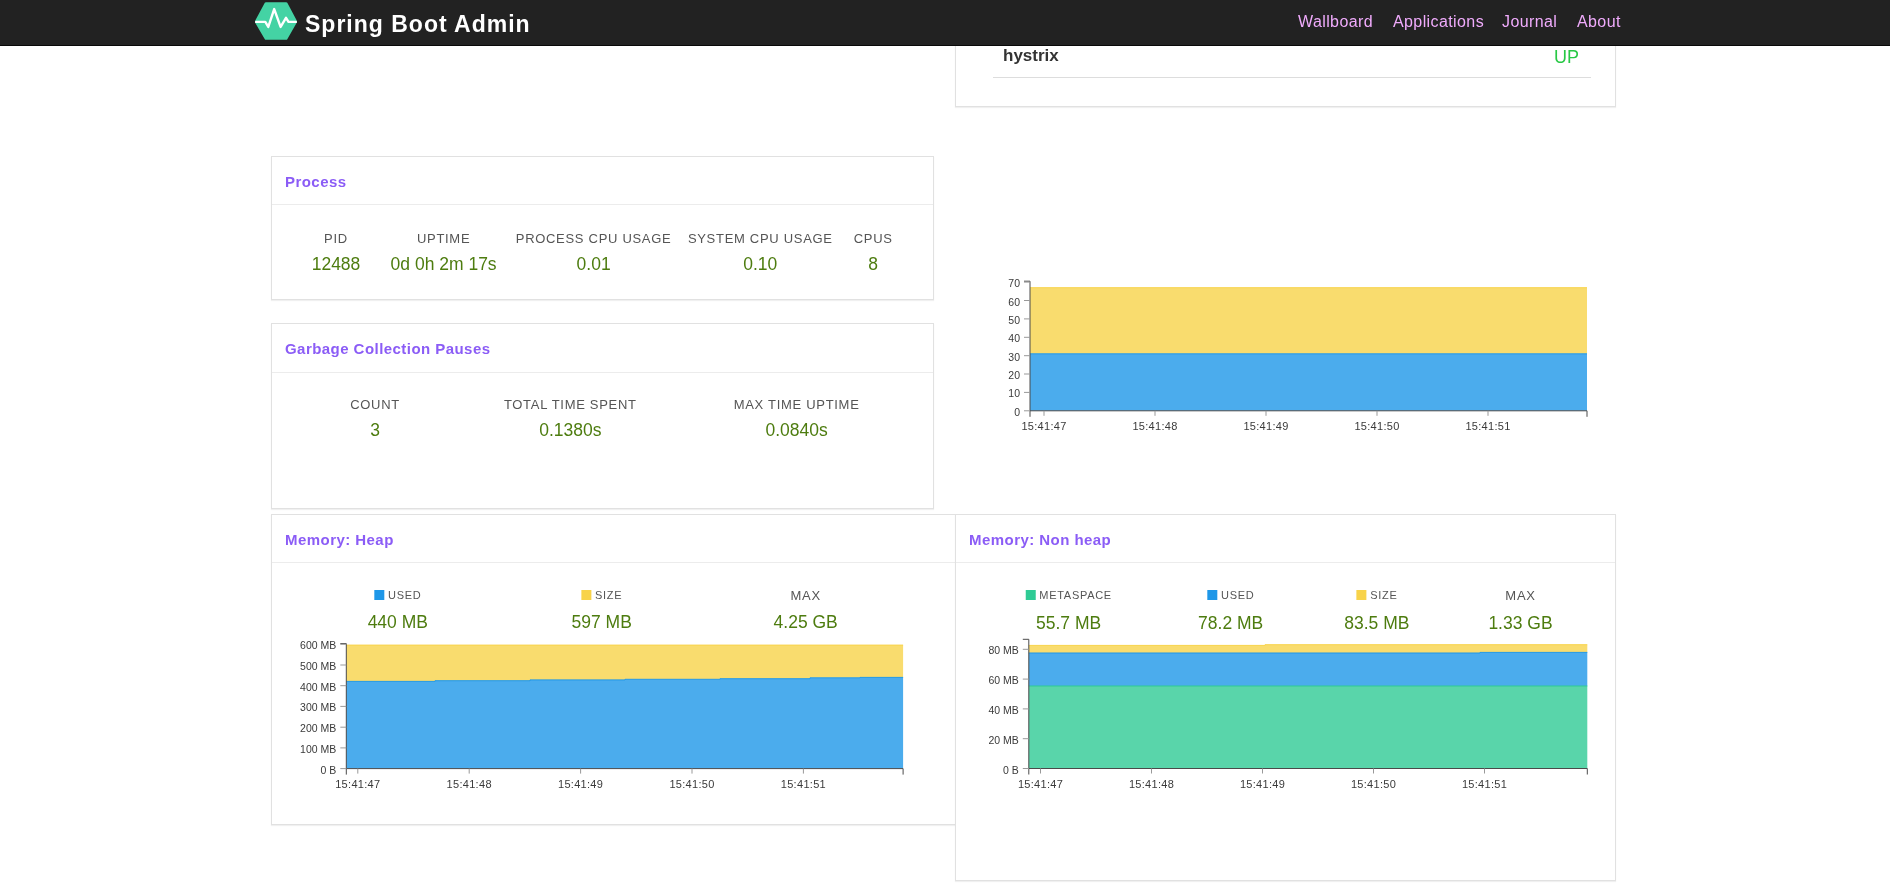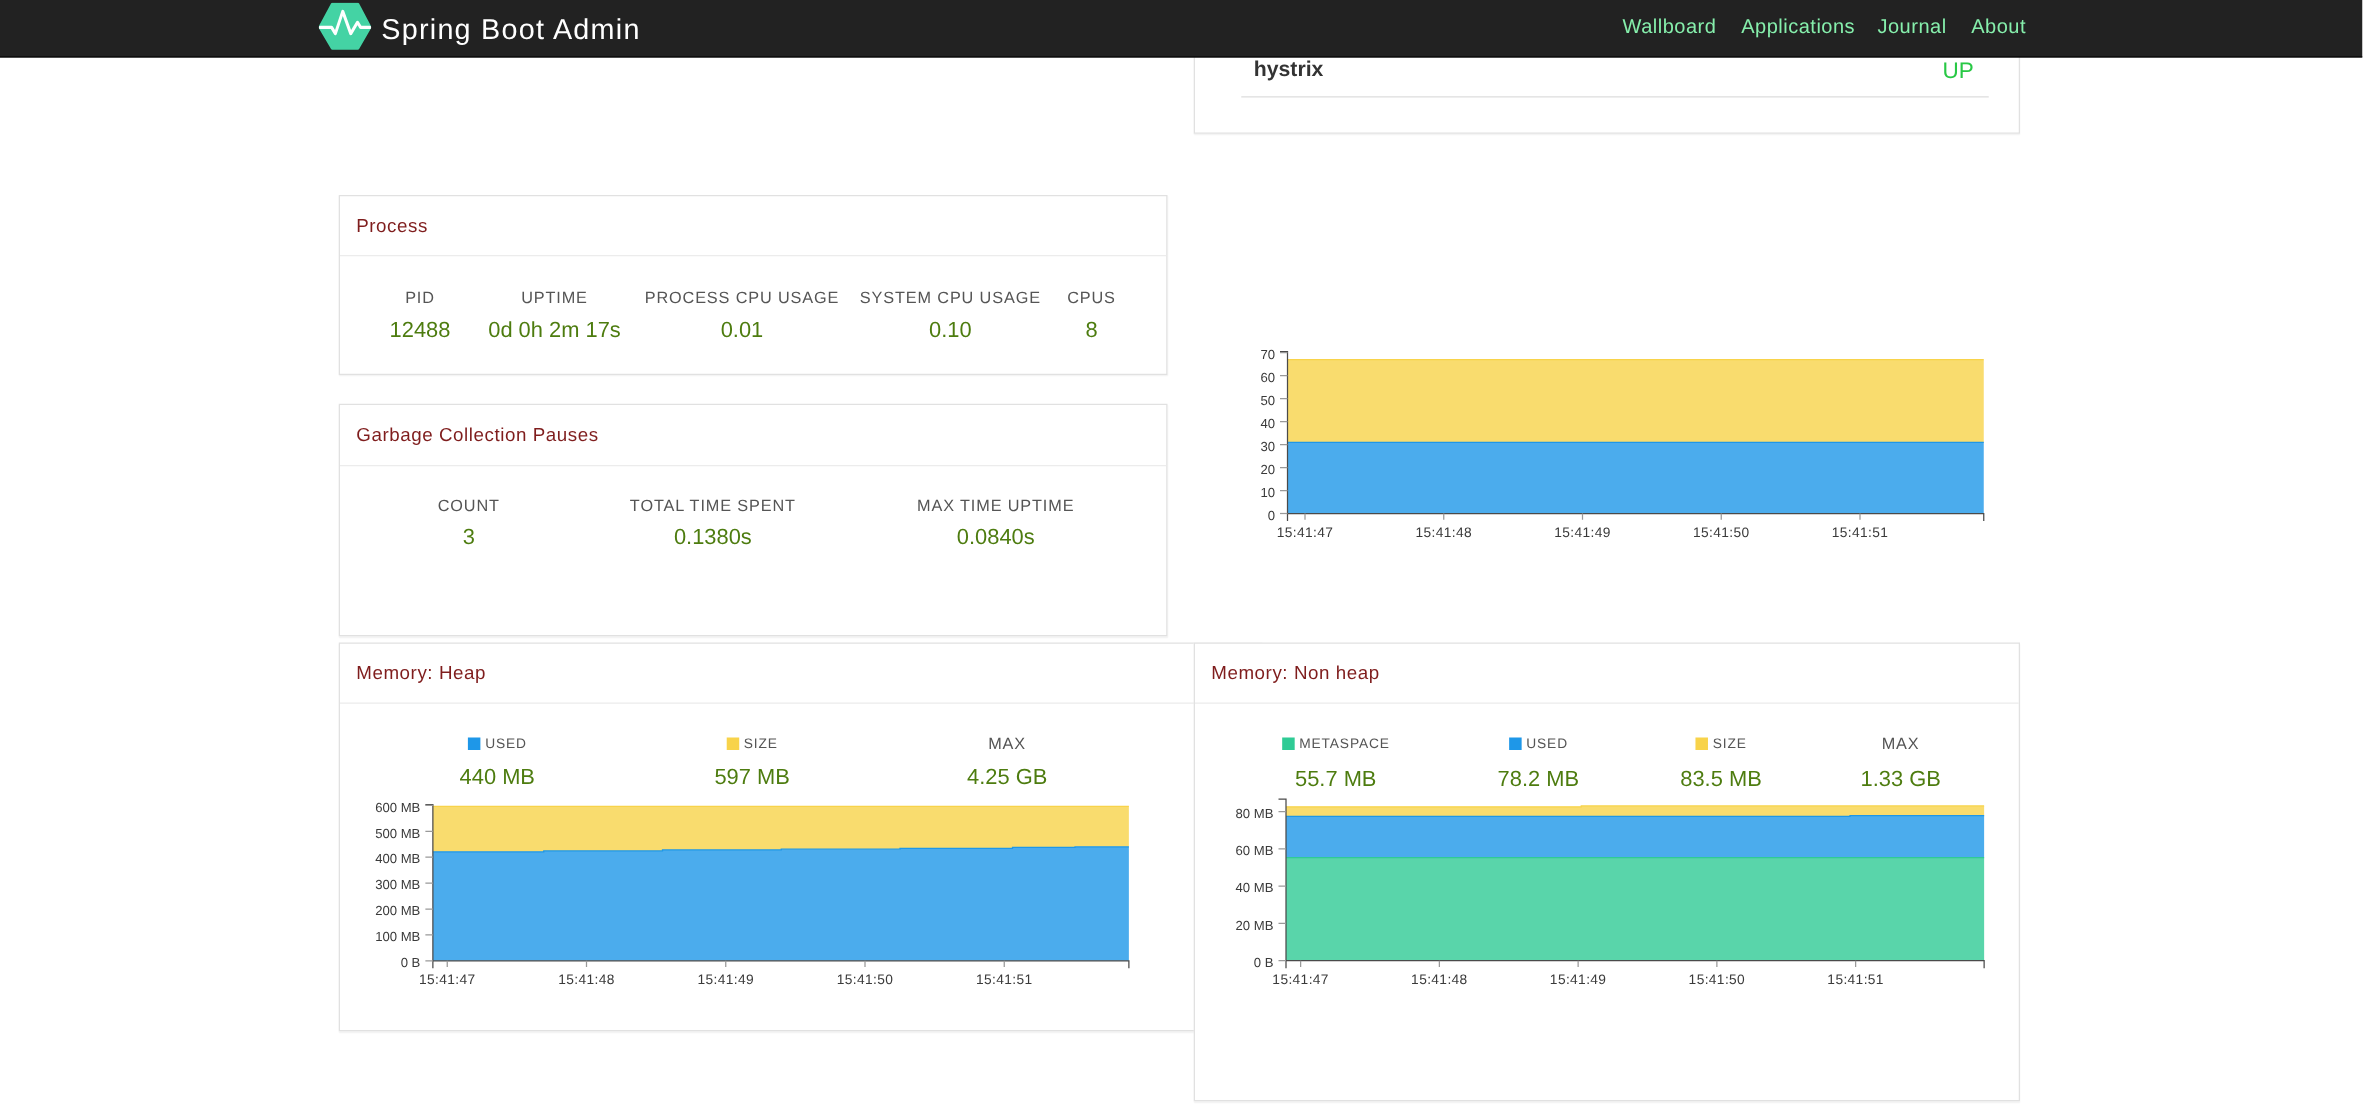--- a/index.html
+++ b/index.html
@@ -1,27 +1,27 @@
 <!DOCTYPE html>
 <html><head><meta charset="utf-8"><title>Spring Boot Admin</title>
 <style>
 *{margin:0;padding:0;box-sizing:border-box}
 html,body{width:1890px;height:892px;background:#fff;overflow:hidden;
   font-family:"Liberation Sans",sans-serif;}
 .page{position:relative;width:1890px;height:892px}
 .navbar{position:absolute;left:0;top:0;width:1890px;height:46px;background:#222;
   border-bottom:1px solid #090909;z-index:10}
 .brand{position:absolute;left:305px;top:23.5px;transform:translateY(-50%);
-  color:#fff;font-size:23px;font-weight:normal;letter-spacing:1px}
+  color:#fff;font-size:23px;font-weight:bold;letter-spacing:1px}
 .navlink{position:absolute;top:22px;transform:translateY(-50%);
-  color:#86efac;font-size:16px;letter-spacing:.4px}
+  color:#f0abfc;font-size:16px;letter-spacing:.4px}
 .panel{position:absolute;background:#fff;border:1px solid #e1e1e1;
   box-shadow:0 1px 1px rgba(0,0,0,.06)}
 .ptitle{position:absolute;left:13px;transform:translateY(-50%);
-  font-size:15px;font-weight:normal;color:#7f1d1d;letter-spacing:.45px}
+  font-size:15px;font-weight:bold;color:#8b5cf6;letter-spacing:.45px}
 .psep{position:absolute;left:0;right:0;height:1px;background:#ececec}
 .lab{position:absolute;transform:translate(-50%,-50%);font-size:13px;
   letter-spacing:.7px;color:#555;white-space:nowrap}
 .val{position:absolute;transform:translate(-50%,-50%);font-size:17.5px;
   color:#4d7c0f;white-space:nowrap}
 .leg{position:absolute;transform:translate(-50%,-50%);font-size:11px;
   letter-spacing:.7px;color:#555;white-space:nowrap;display:flex;align-items:center}
 .sq{display:inline-block;width:10px;height:10px;margin-right:4px}
 .hname{position:absolute;transform:translateY(-50%);font-size:17px;font-weight:bold;color:#333}
 .hup{position:absolute;transform:translateY(-50%);font-size:18px;font-weight:normal;color:#28c845}

